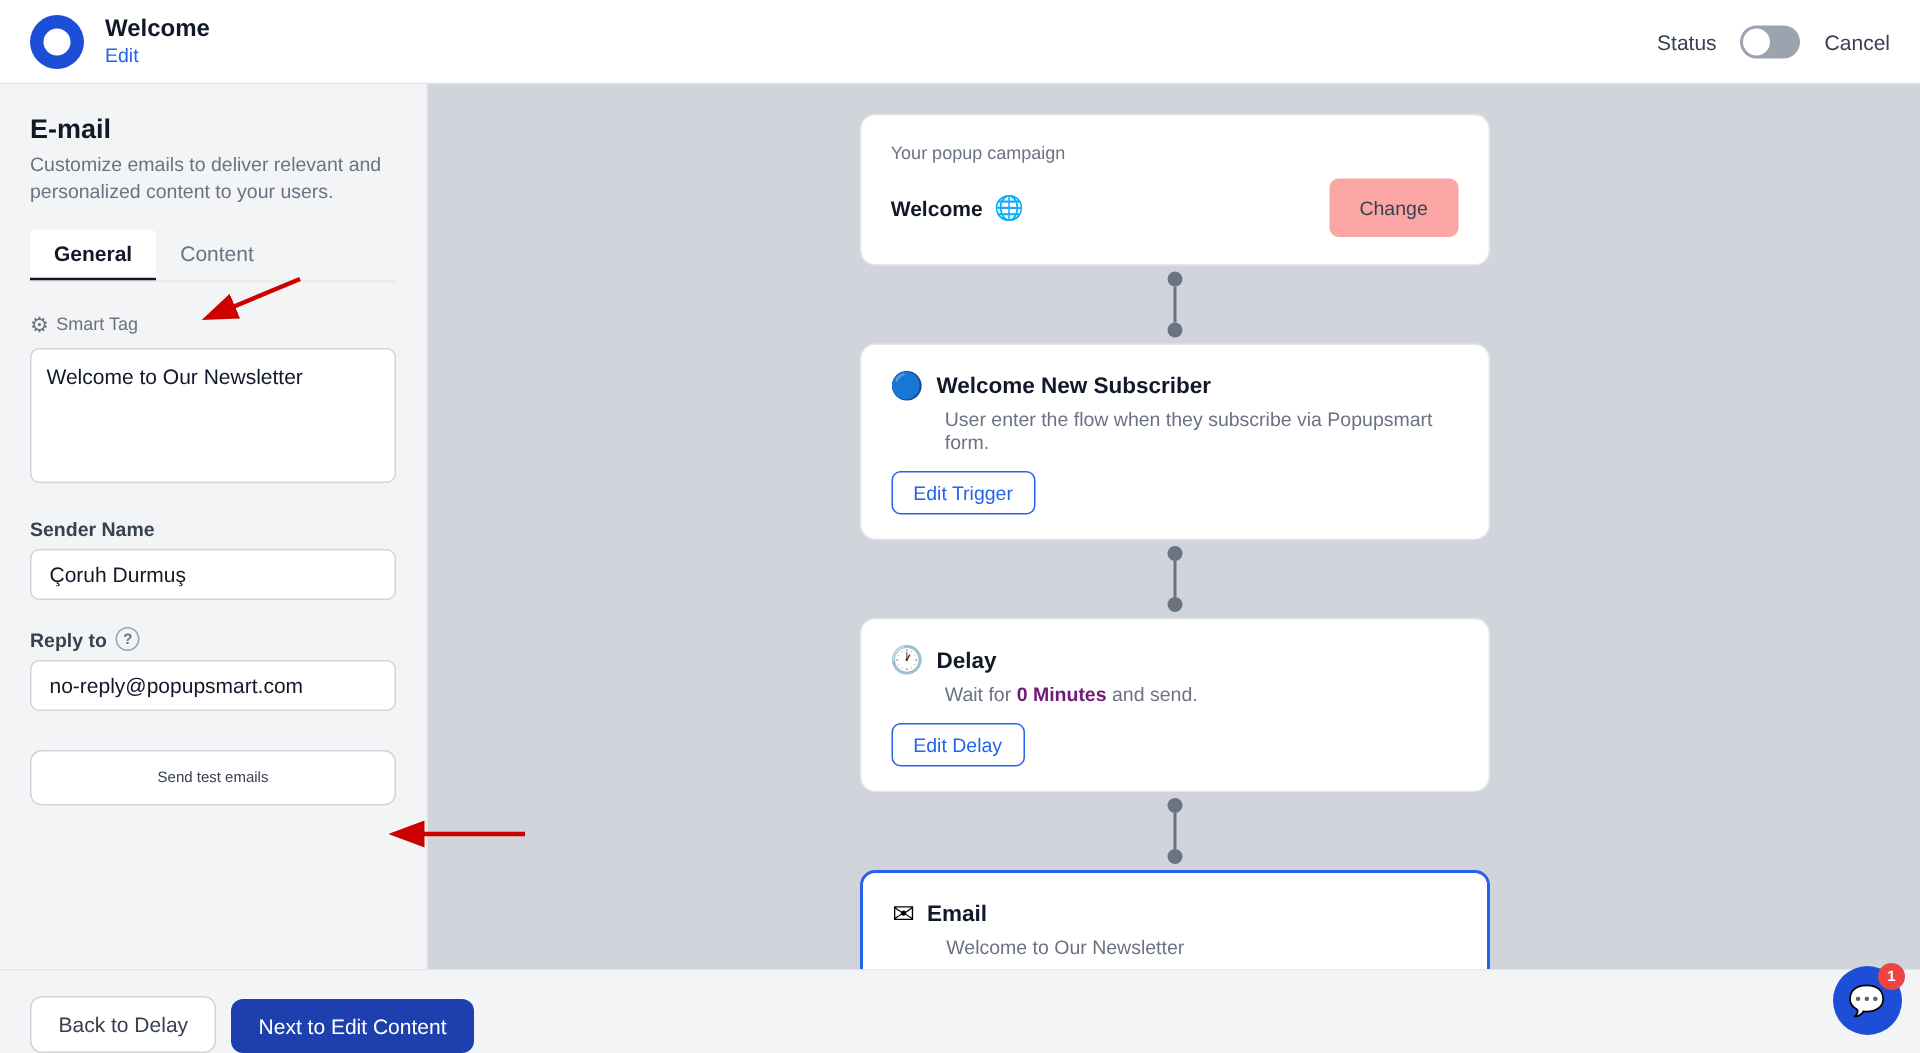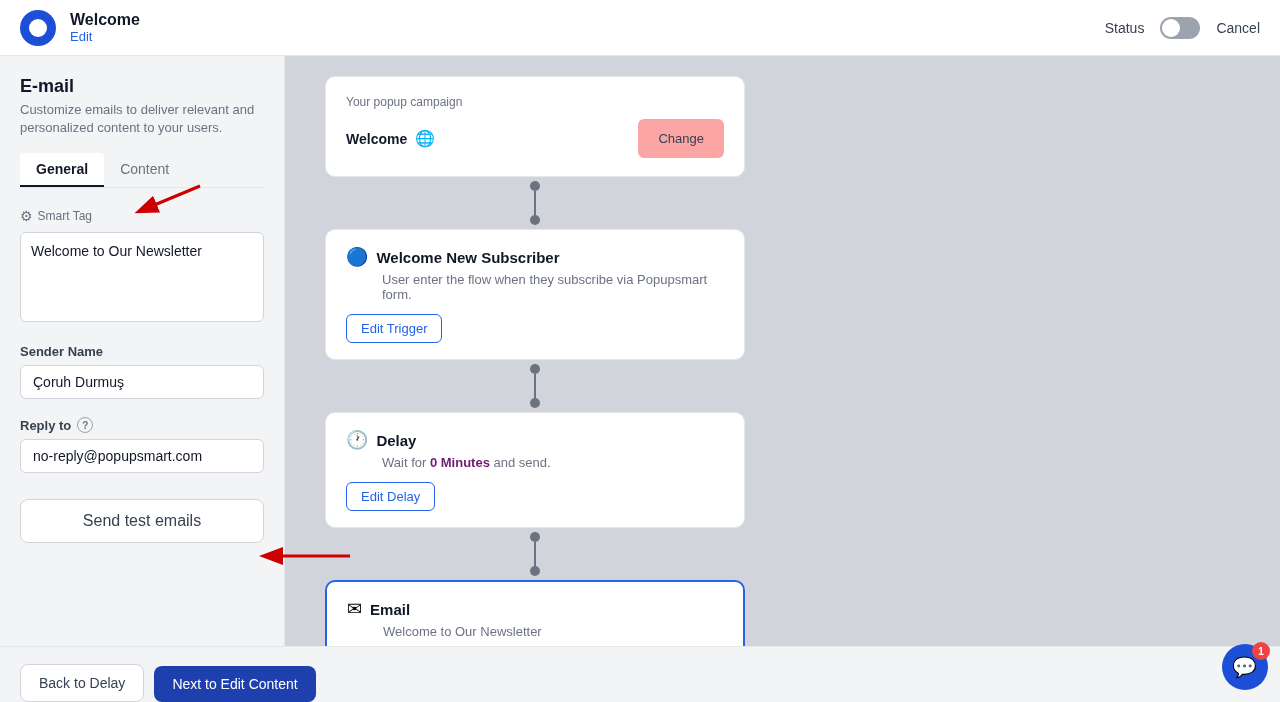--- a/index.html
+++ b/index.html
@@ -37,24 +37,24 @@
     .smart-tag { display: flex; align-items: center; gap: 5px; font-size: 12px; color: #6b7280; margin-bottom: 8px; cursor: pointer; }
     .smart-tag-icon { font-size: 14px; }
     textarea { width: 100%; border: 1px solid #d1d5db; border-radius: 6px; padding: 10px; font-size: 14px; resize: none; height: 90px; outline: none; font-family: inherit; background: white; color: #111827; }
     .form-input { width: 100%; border: 1px solid #d1d5db; border-radius: 6px; padding: 8px 12px; font-size: 14px; outline: none; font-family: inherit; background: white; color: #111827; }
     .field-group { margin-bottom: 18px; }
 
     
     .help-icon { width: 16px; height: 16px; border: 1px solid #9ca3af; border-radius: 50%; display: inline-flex; align-items: center; justify-content: center; font-size: 10px; color: #6b7280; cursor: pointer; }
 
     
-    .send-test-btn { width: 100%; padding: 12px; border: 1px solid #d1d5db; border-radius: 8px; background: white; font-size: 16px; font-weight: 500; cursor: pointer; color: #374151; margin-top: 8px; }
-
-    
-    .right-panel { flex: 1; padding: 20px 40px; overflow-y: auto; display: flex; flex-direction: column; }
+    .send-test-btn { width: 100%; padding: 12px; border: 1px solid #d1d5db; border-radius: 8px; background: white; font-size: 10px; font-weight: 500; cursor: pointer; color: #374151; margin-top: 8px; }
+
+    
+    .right-panel { flex: 1; padding: 20px 52px; overflow-y: auto; display: flex; flex-direction: column; align-items: center; }
     .flow-container { width: 420px; }
 
     
     .campaign-card { background: white; border: 1px solid #e5e7eb; border-radius: 10px; padding: 18px 20px; margin-bottom: 0; }
     .campaign-label { font-size: 12px; color: #6b7280; margin-bottom: 10px; }
     .campaign-row { display: flex; align-items: center; justify-content: space-between; }
     .campaign-name { font-size: 14px; font-weight: 600; color: #111827; display: flex; align-items: center; gap: 8px; }
     .globe-icon { font-size: 16px; color: #6b7280; }
     .change-btn { border: 6px solid #fca5a5; border-radius: 6px; padding: 6px 14px; font-size: 13px; color: #374151; background: #fca5a5; cursor: pointer; }
 

